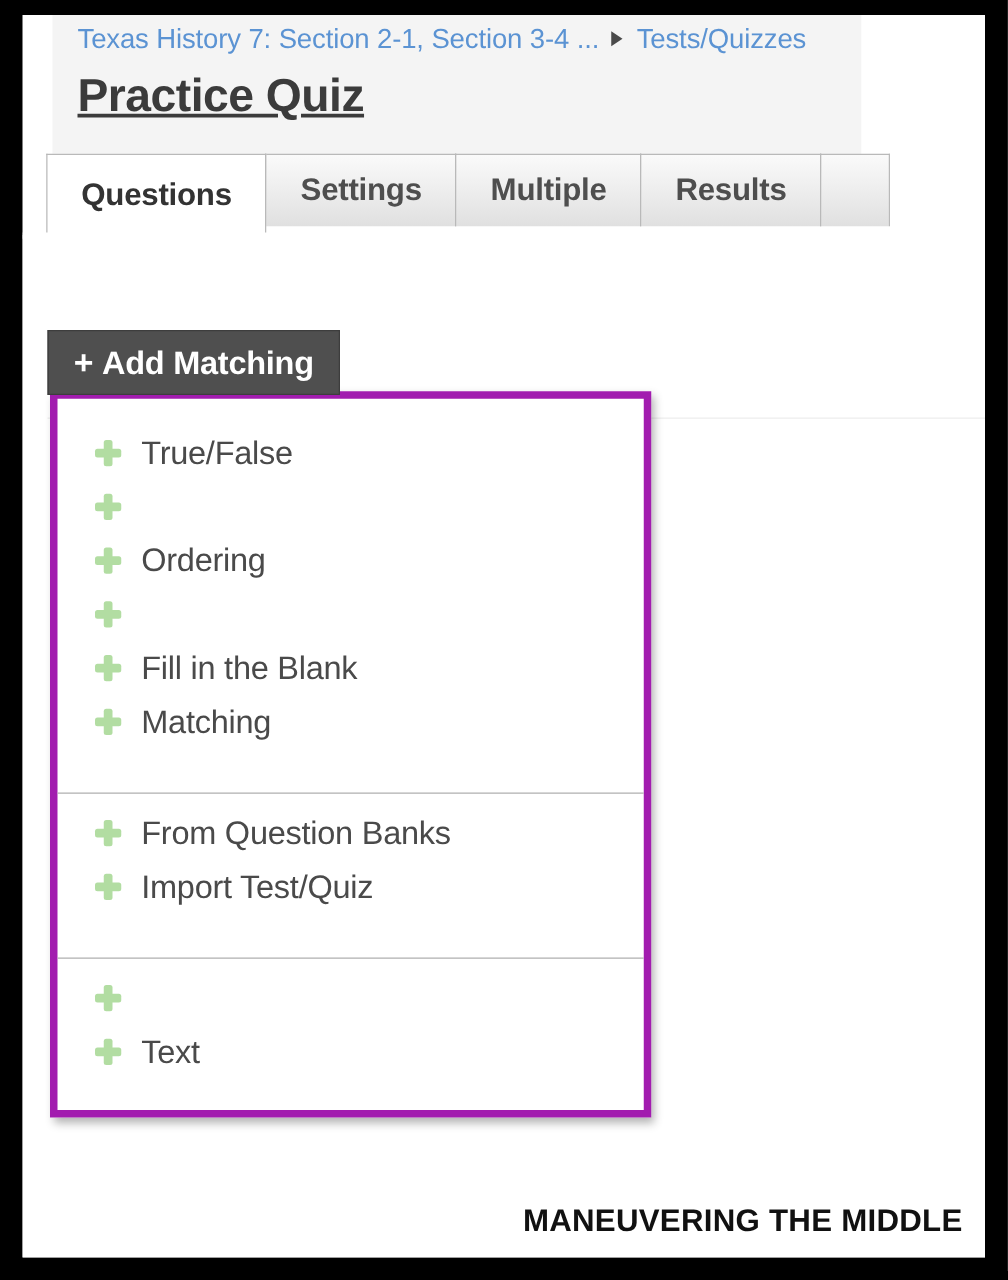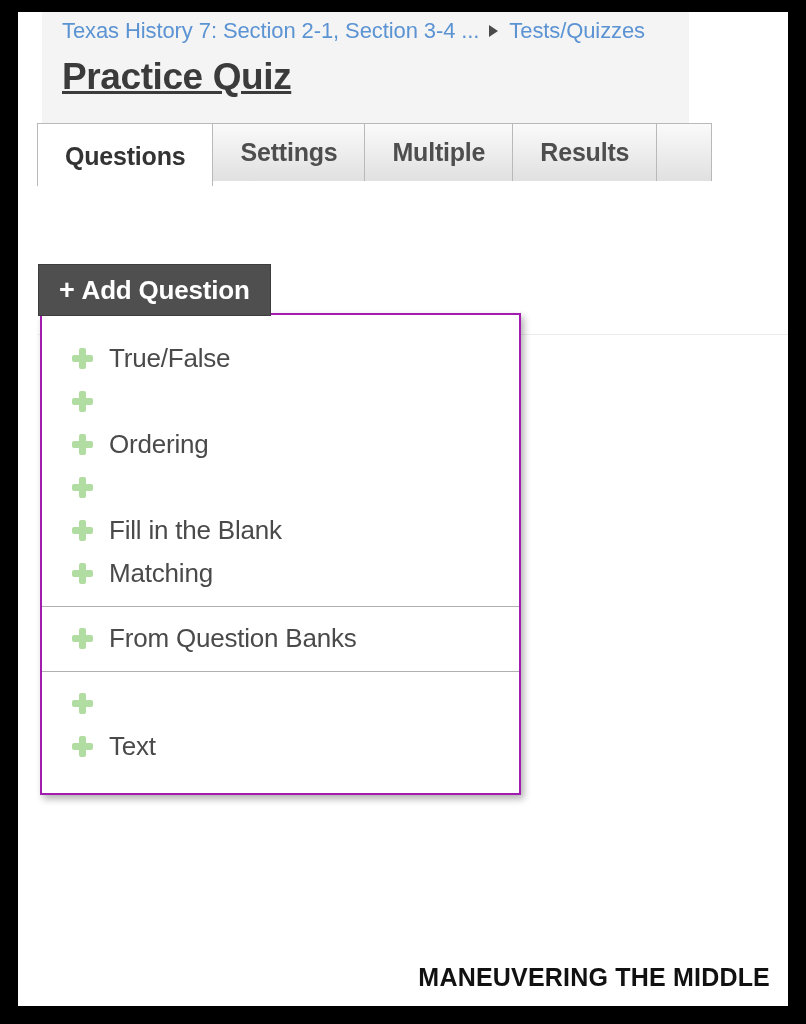--- a/index.html
+++ b/index.html
@@ -187,28 +187,29 @@
     line-height: 1;
   }
 
   
   #dropdown {
     position: absolute;
     left: 22px;
     top: 125px;
     width: 481px;
     background: #ffffff;
-    border: 2px solid #a21caf;
+    border: 6px solid #a21caf;
     box-shadow: 3px 4px 7px rgba(0,0,0,0.30);
     z-index: 15;
     padding: 12px 0 14px 0;
     box-sizing: border-box;
   }
   .menu-group + .menu-group {
     border-top: 1px solid #b0b0b0;
+    margin-top: 24px;
   }
   .menu-group {
     padding: 10px 0 11px 0;
   }
   .menu-item {
     display: flex;
     align-items: center;
     height: 43px;
     padding-left: 30px;
     box-sizing: border-box;
@@ -291,21 +292,21 @@
     <div id="tab-underline"></div>
 
     <div id="content">
 
       <div id="bg-rule"></div>
 
       <div id="bg-empty-text">not currently have an</div>
 
       <div id="add-question-btn">
         <span class="plus">+</span>
-        <span>Add Question</span>
+        <span>Add Matching</span>
       </div>
 
       <div id="dropdown">
 
         <div class="menu-group">
           <div class="menu-item">
             <span class="plus-icon"></span>
             <span class="label">True/False</span>
           </div>
           <div class="menu-item">
@@ -325,20 +326,24 @@
           <div class="menu-item">
             <span class="plus-icon"></span>
             <span class="label">Matching</span>
           </div>
         </div>
 
         <div class="menu-group">
           <div class="menu-item">
             <span class="plus-icon"></span>
             <span class="label">From Question Banks</span>
+          </div>
+          <div class="menu-item">
+            <span class="plus-icon"></span>
+            <span class="label">Import Test/Quiz</span>
           </div>
         </div>
 
         <div class="menu-group">
           <div class="menu-item">
             <span class="plus-icon"></span>
           </div>
           <div class="menu-item">
             <span class="plus-icon"></span>
             <span class="label">Text</span>

